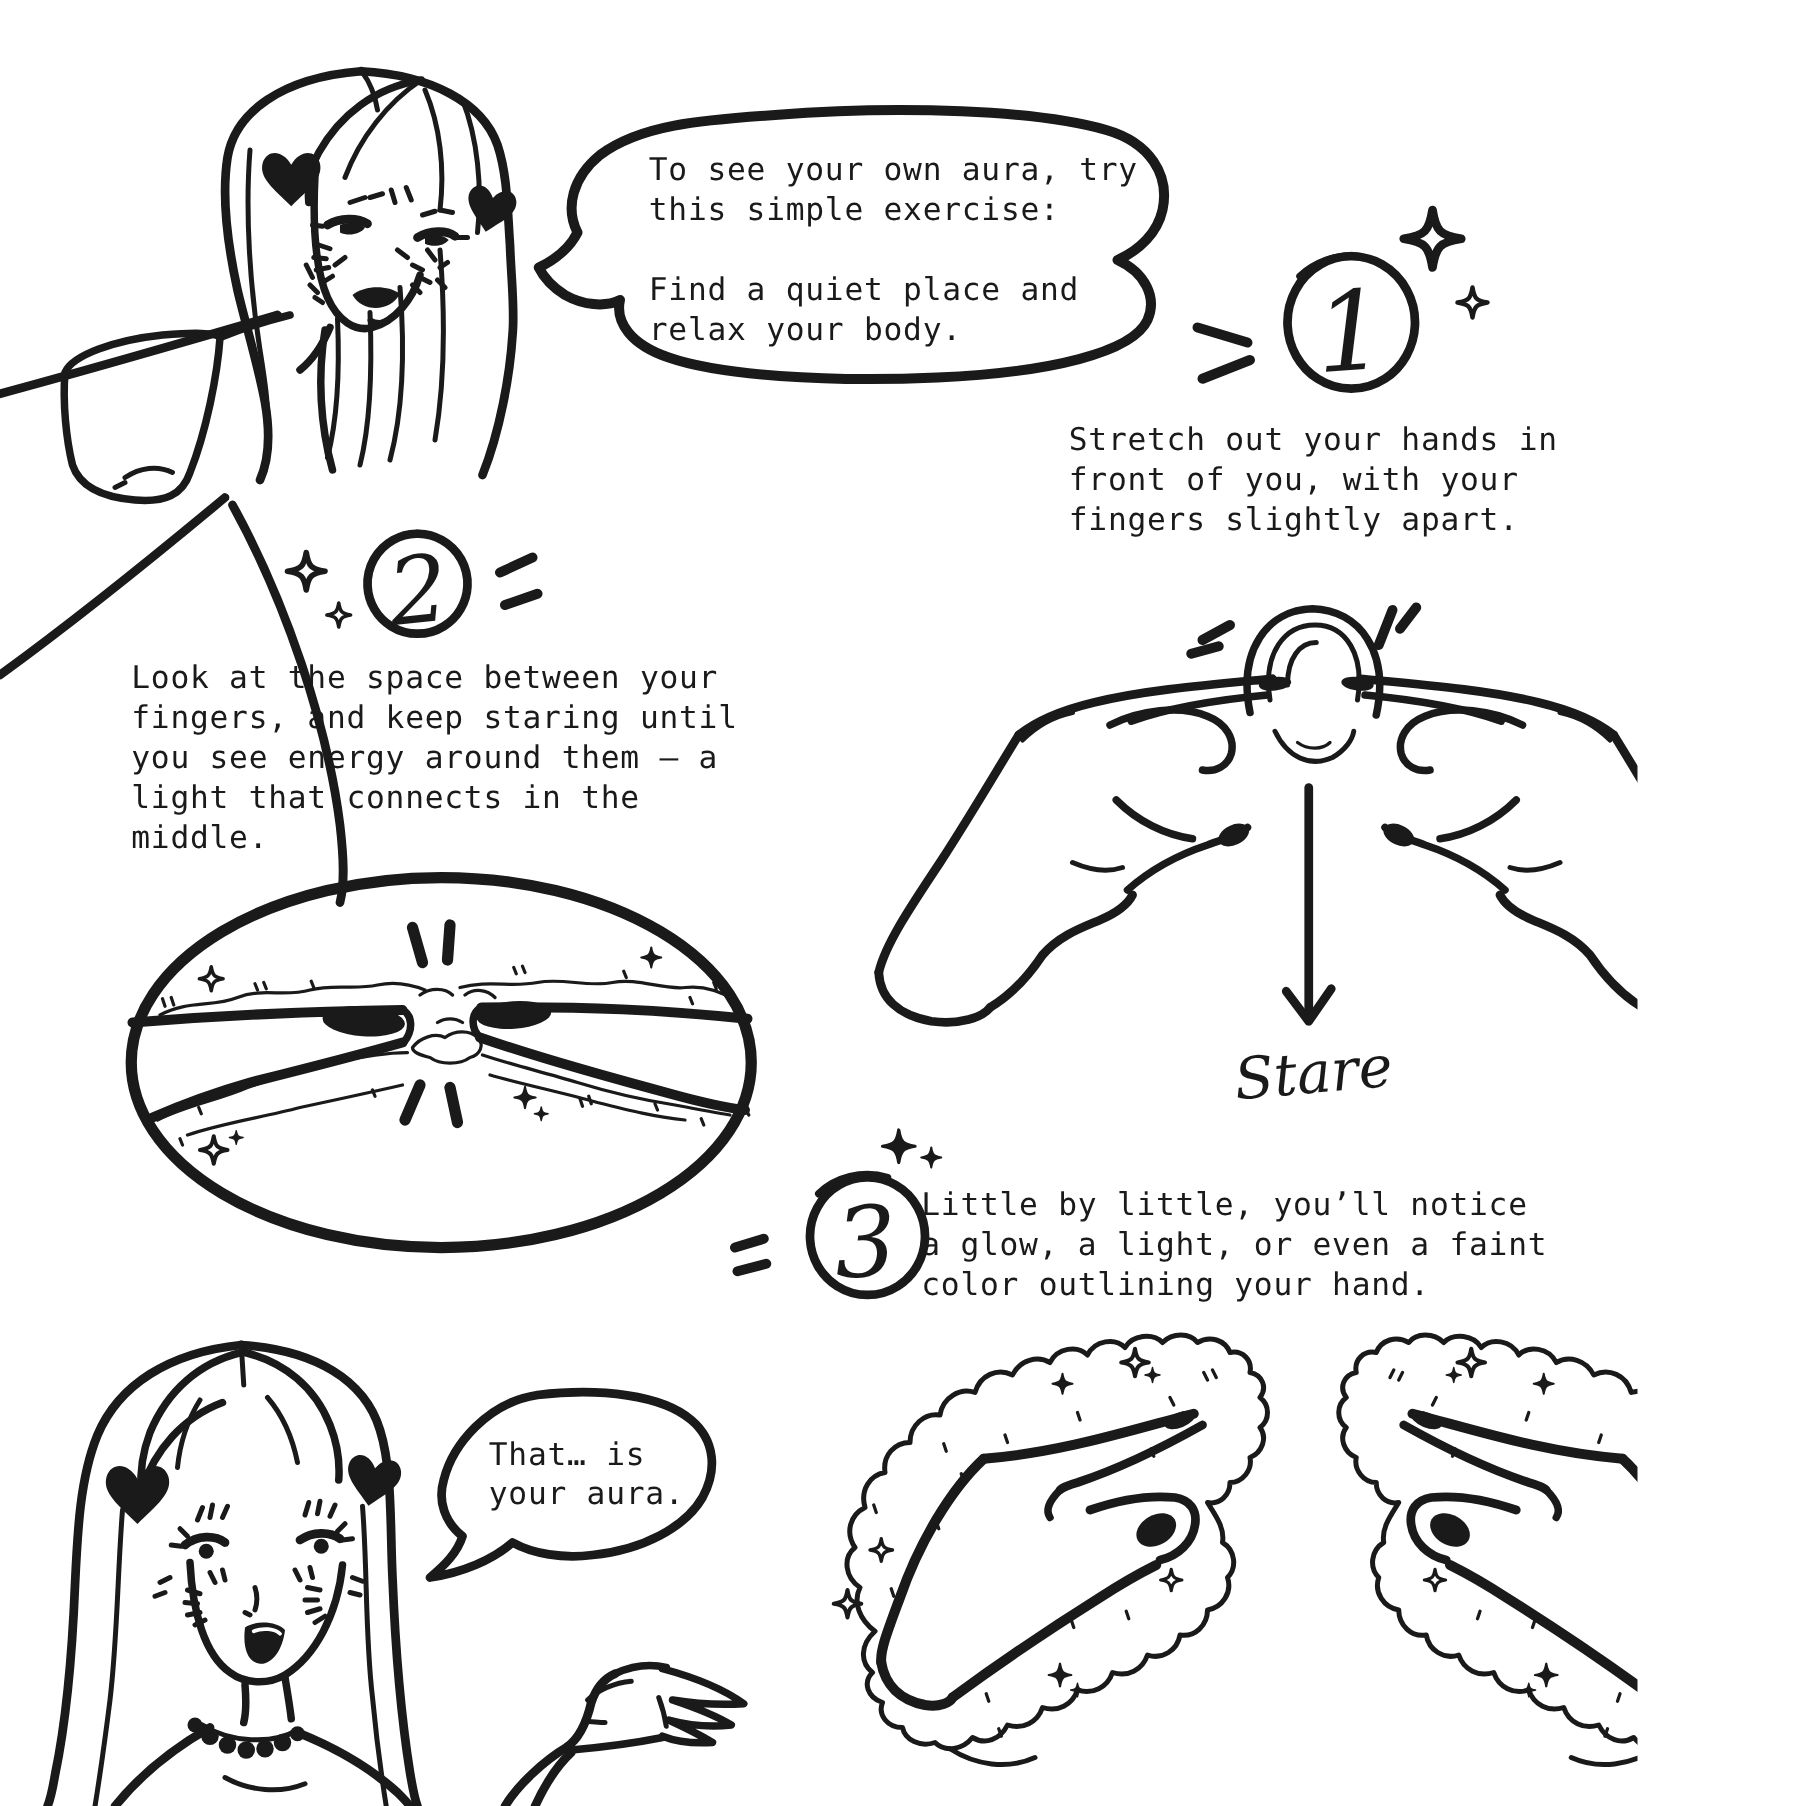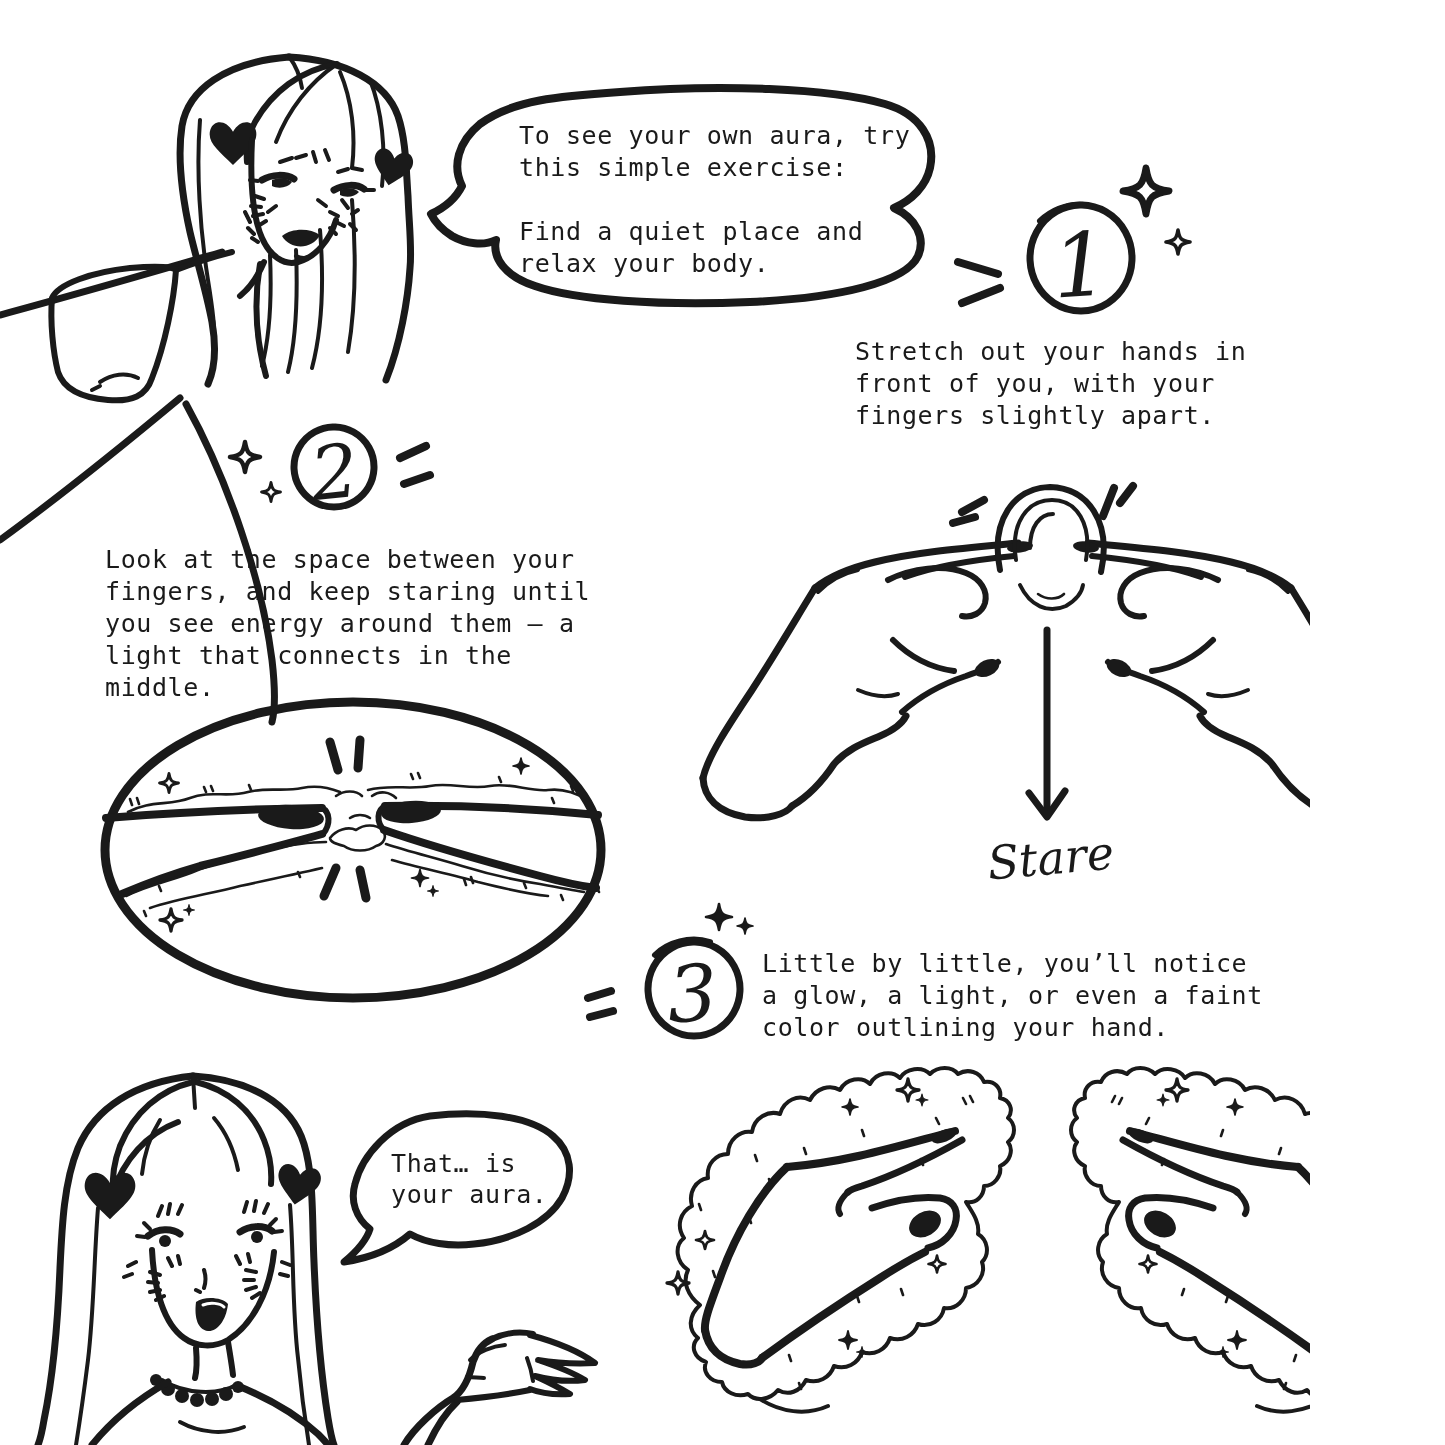--- a/index.html
+++ b/index.html
@@ -110,21 +110,21 @@
     <path class="s7" d="M 333,427 a 40,40 0 1 0 2,0"></path>
     <g>
       <path class="spk" transform="translate(245,457) scale(1.5)" d="M0,-10 C1.2,-2.6 2.6,-1.2 10,0 C2.6,1.2 1.2,2.6 0,10 C-1.2,2.6 -2.6,1.2 -10,0 C-2.6,-1.2 -1.2,-2.6 0,-10 Z"></path>
       <path class="spk" transform="translate(271,492) scale(0.95)" d="M0,-10 C1.2,-2.6 2.6,-1.2 10,0 C2.6,1.2 1.2,2.6 0,10 C-1.2,2.6 -2.6,1.2 -10,0 C-2.6,-1.2 -1.2,-2.6 0,-10 Z"></path>
     </g>
     <g>
       <path class="s8" d="M 400,458 L 426,446 M 404,484 L 430,475"></path>
     </g>
     <text class="num" x="334" y="498" font-size="74" text-anchor="middle" transform="rotate(-6 334 467)">2</text>
   </svg>
-  <div class="txt abs" style="left:105px;top:544px">Look at the space between your
+  <div class="txt abs" style="left:105px;top:526px">Look at the space between your
 fingers, and keep staring until
 you see energy around them — a
 light that connects in the
 middle.</div>
 
   <svg class="abs" style="left:680px;top:460px" width="740" height="430" viewBox="680 460 740 430">
     <defs>
       <g id="mid-hand">
         <path class="s7" d="M 1018,543 C 965,548 915,552 875,562 C 850,568 830,576 815,588"></path>
         <path class="s4" d="M 818,592 C 830,580 844,573 858,570"></path>
@@ -205,21 +205,21 @@
       <path class="s8" d="M 588,998 L 611,991 M 590,1017 L 613,1011"></path>
     </g>
     <path class="s7" d="M 693,942 a 46,47 0 1 0 2,0"></path>
     <path class="s" d="M 655,955 C 668,942 690,936 710,942"></path>
     <g>
       <path class="spkf" transform="translate(719,917) scale(1.3)" d="M0,-10 C1.2,-2.6 2.6,-1.2 10,0 C2.6,1.2 1.2,2.6 0,10 C-1.2,2.6 -2.6,1.2 -10,0 C-2.6,-1.2 -1.2,-2.6 0,-10 Z"></path>
       <path class="spkf" transform="translate(745,926) scale(0.8)" d="M0,-10 C1.2,-2.6 2.6,-1.2 10,0 C2.6,1.2 1.2,2.6 0,10 C-1.2,2.6 -2.6,1.2 -10,0 C-2.6,-1.2 -1.2,-2.6 0,-10 Z"></path>
     </g>
     <text class="num" x="692" y="1021" font-size="78" text-anchor="middle" transform="rotate(-3 692 988)">3</text>
   </svg>
-  <div class="txt abs" style="left:762px;top:948px">Little by little, you’ll notice
+  <div class="txt abs" style="left:737px;top:948px">Little by little, you’ll notice
 a glow, a light, or even a faint
 color outlining your hand.</div>
 
   <svg class="abs" style="left:25px;top:1060px" width="600" height="385" viewBox="25 1060 600 385">
 
     <path class="s7" d="M 193,1076 C 135,1082 95,1108 78,1148 C 64,1182 62,1225 60,1268 C 58,1318 54,1372 44,1420 C 42,1432 40,1440 38,1445"></path>
     <path class="s7" d="M 193,1076 C 252,1080 292,1104 304,1144 C 314,1176 312,1220 314,1262 C 316,1312 320,1368 328,1418 C 330,1430 332,1440 334,1445"></path>
     <path class="s4" d="M 98,1208 C 94,1258 94,1310 88,1360 C 84,1392 80,1420 76,1445"></path>
     <path class="s4" d="M 290,1205 C 294,1255 292,1308 298,1358 C 301,1390 305,1420 309,1445"></path>
     <path class="s" d="M 193,1082 C 160,1090 134,1112 120,1146 C 114,1162 112,1178 113,1192 C 124,1160 146,1134 178,1122"></path>

